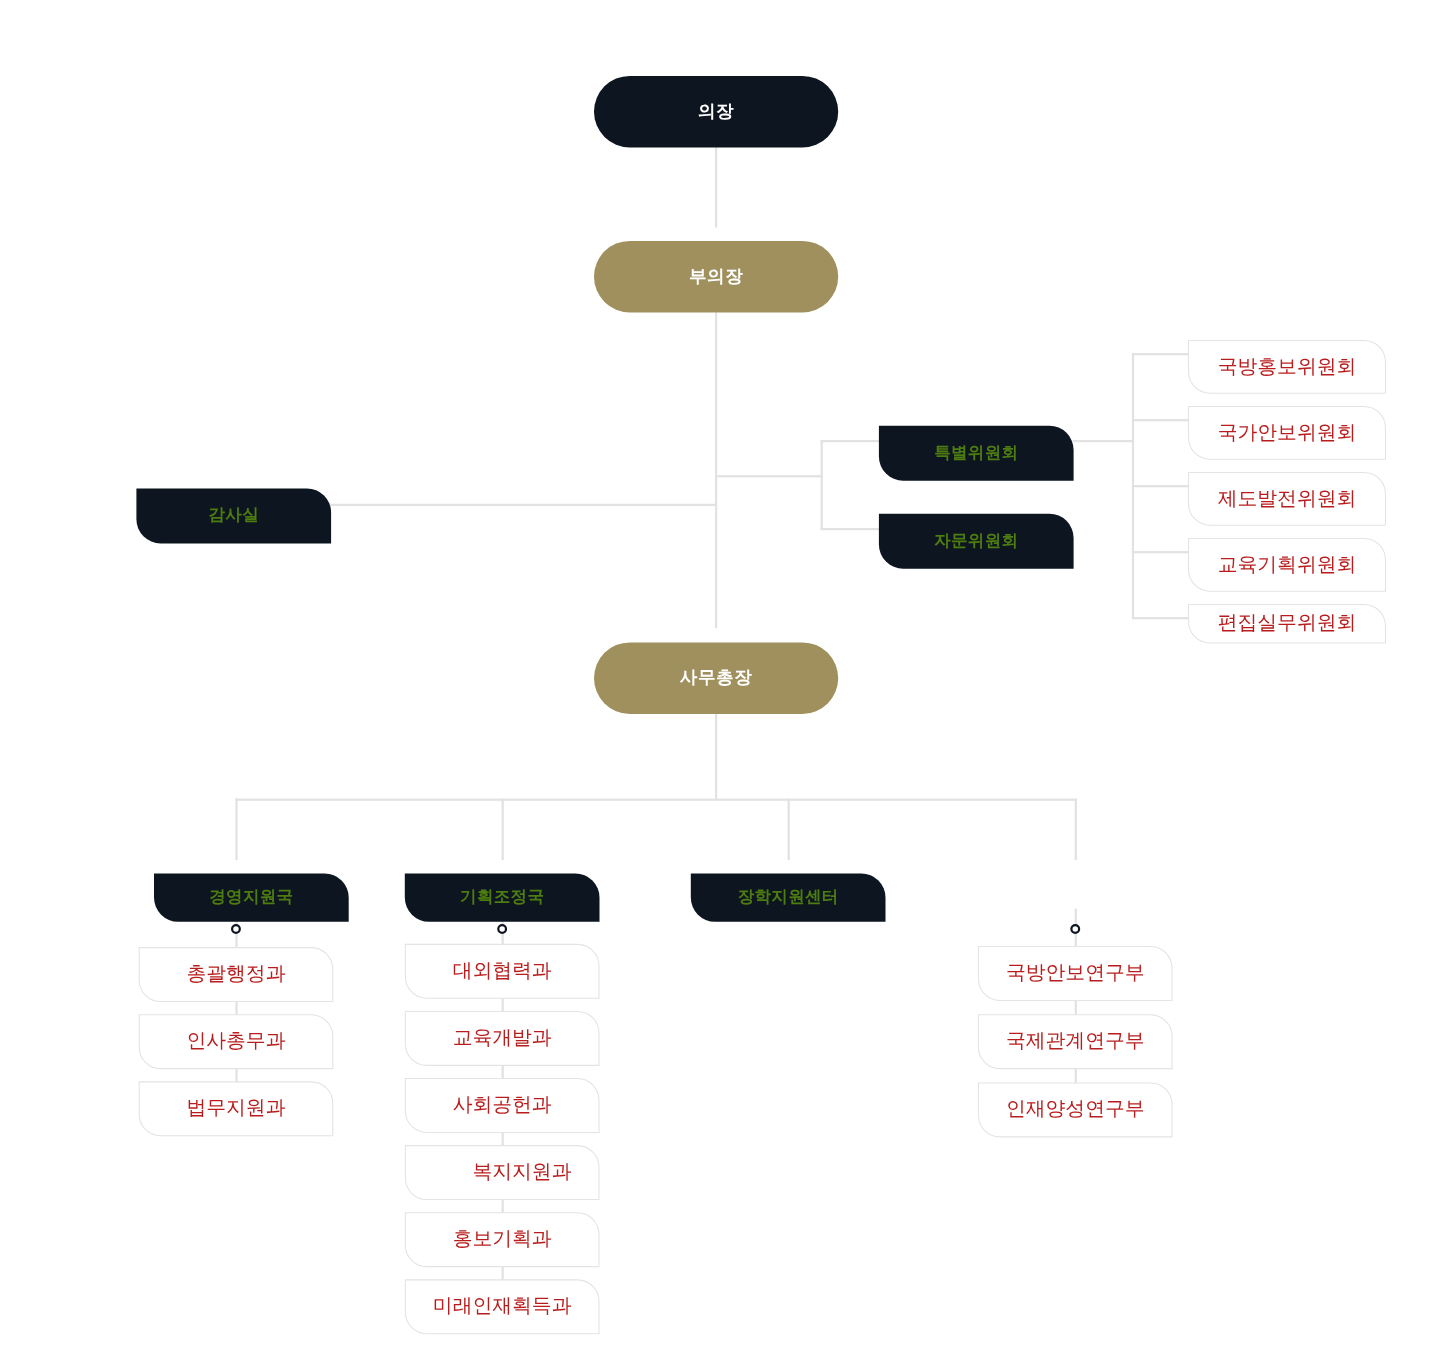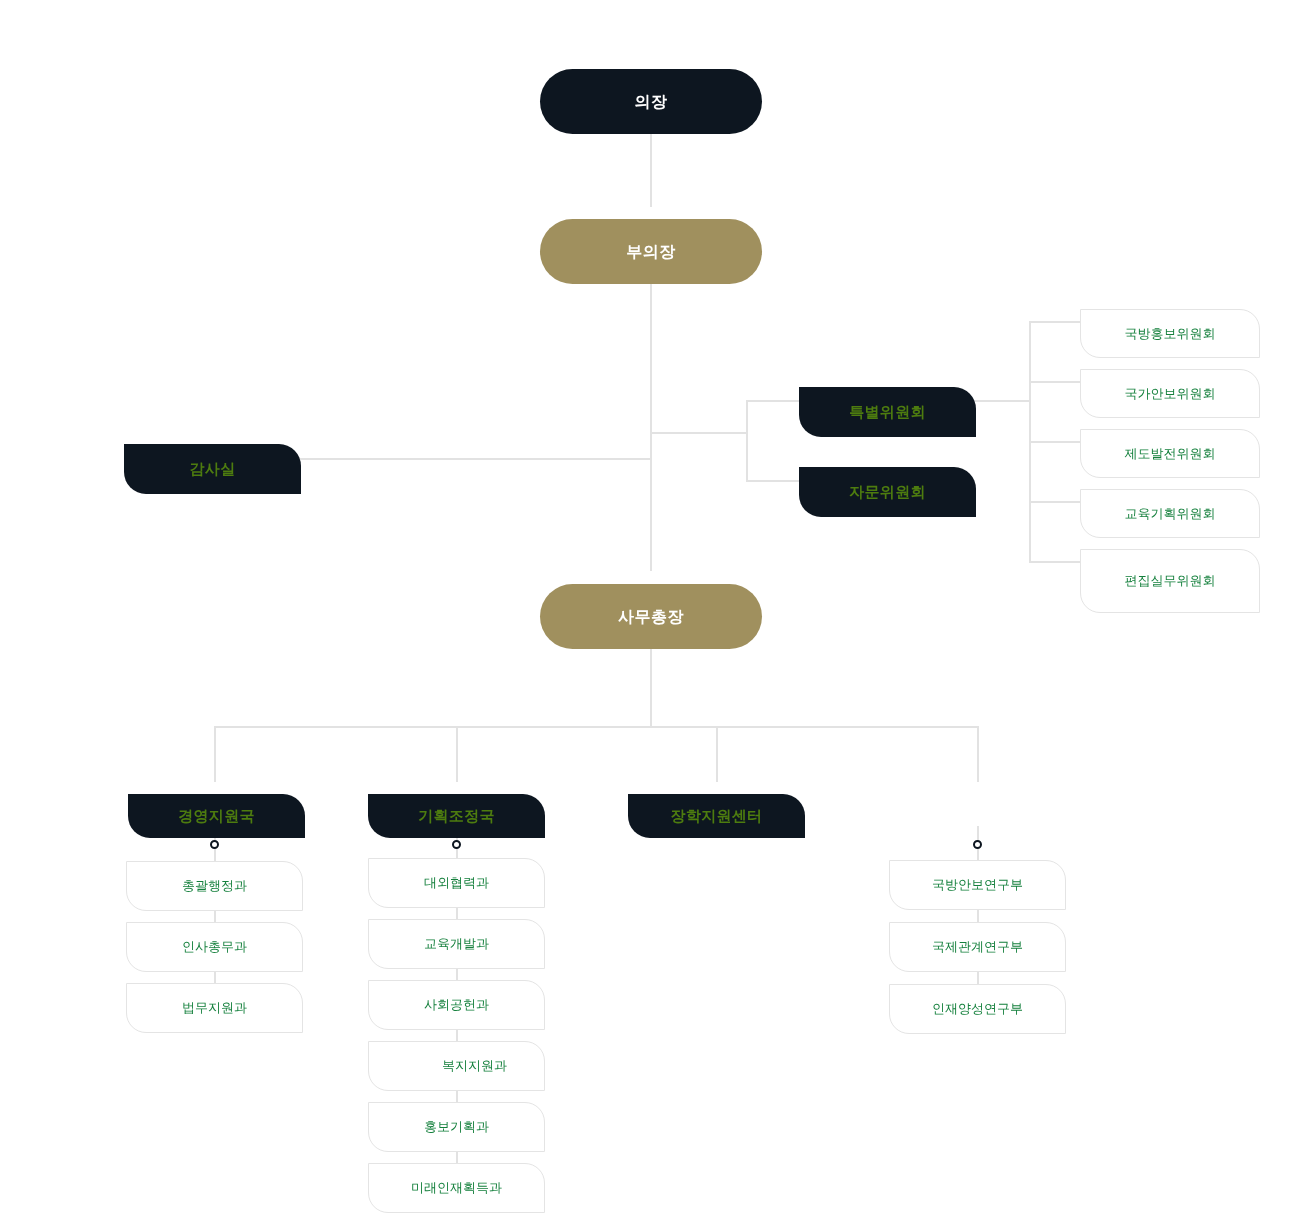--- a/index.html
+++ b/index.html
@@ -59,23 +59,23 @@
     color: #4d7c0f;
     font-weight: 700;
     font-size: 15px;
     letter-spacing: 0.3px;
     border-radius: 0 22px 0 22px;
   }
 
   
   .node.leaf {
     background: #ffffff;
-    color: #15803d;
+    color: #b91c1c;
     font-weight: 400;
-    font-size: 13px;
+    font-size: 18px;
     border: 1px solid #e4e4e4;
     border-radius: 0 20px 0 20px;
   }
 
   
   .dot {
     position: absolute;
     width: 9px;
     height: 9px;
     box-sizing: border-box;
@@ -136,25 +136,25 @@
   <div class="node dark-tab" style="left:124px; top:432px; width:177px; height:50px;">감사실</div>
 
   <div class="node dark-tab" style="left:799px; top:375px; width:177px; height:50px;">특별위원회</div>
 
   <div class="node dark-tab" style="left:799px; top:455px; width:177px; height:50px;">자문위원회</div>
 
   <div class="node leaf" style="left:1080px; top:297px; width:180px; height:49px;">국방홍보위원회</div>
   <div class="node leaf" style="left:1080px; top:357px; width:180px; height:49px;">국가안보위원회</div>
   <div class="node leaf" style="left:1080px; top:417px; width:180px; height:49px;">제도발전위원회</div>
   <div class="node leaf" style="left:1080px; top:477px; width:180px; height:49px;">교육기획위원회</div>
-  <div class="node leaf" style="left:1080px; top:537px; width:180px; height:64px;text-align:center;">편집실무위원회</div>
+  <div class="node leaf" style="left:1080px; top:537px; width:180px; height:36px;text-align:center;">편집실무위원회</div>
 
   <div class="node pill gold" style="left:540px; top:572px; width:222px; height:65px;">사무총장</div>
 
-  <div class="node dark-tab" style="left:128px; top:782px; width:177px; height:44px;">경영지원국</div>
+  <div class="node dark-tab" style="left:140px; top:782px; width:177px; height:44px;">경영지원국</div>
   <div class="dot" style="left:210px; top:840px;"></div>
   <div class="node leaf" style="left:126px; top:849px; width:177px; height:50px;">총괄행정과</div>
   <div class="node leaf" style="left:126px; top:910px; width:177px; height:50px;">인사총무과</div>
   <div class="node leaf" style="left:126px; top:971px; width:177px; height:50px;">법무지원과</div>
 
   <div class="node dark-tab" style="left:368px; top:782px; width:177px; height:44px;">기획조정국</div>
   <div class="dot" style="left:452px; top:840px;"></div>
   <div class="node leaf" style="left:368px; top:846px; width:177px; height:50px;">대외협력과</div>
   <div class="node leaf" style="left:368px; top:907px; width:177px; height:50px;">교육개발과</div>
   <div class="node leaf" style="left:368px; top:968px; width:177px; height:50px;">사회공헌과</div>

